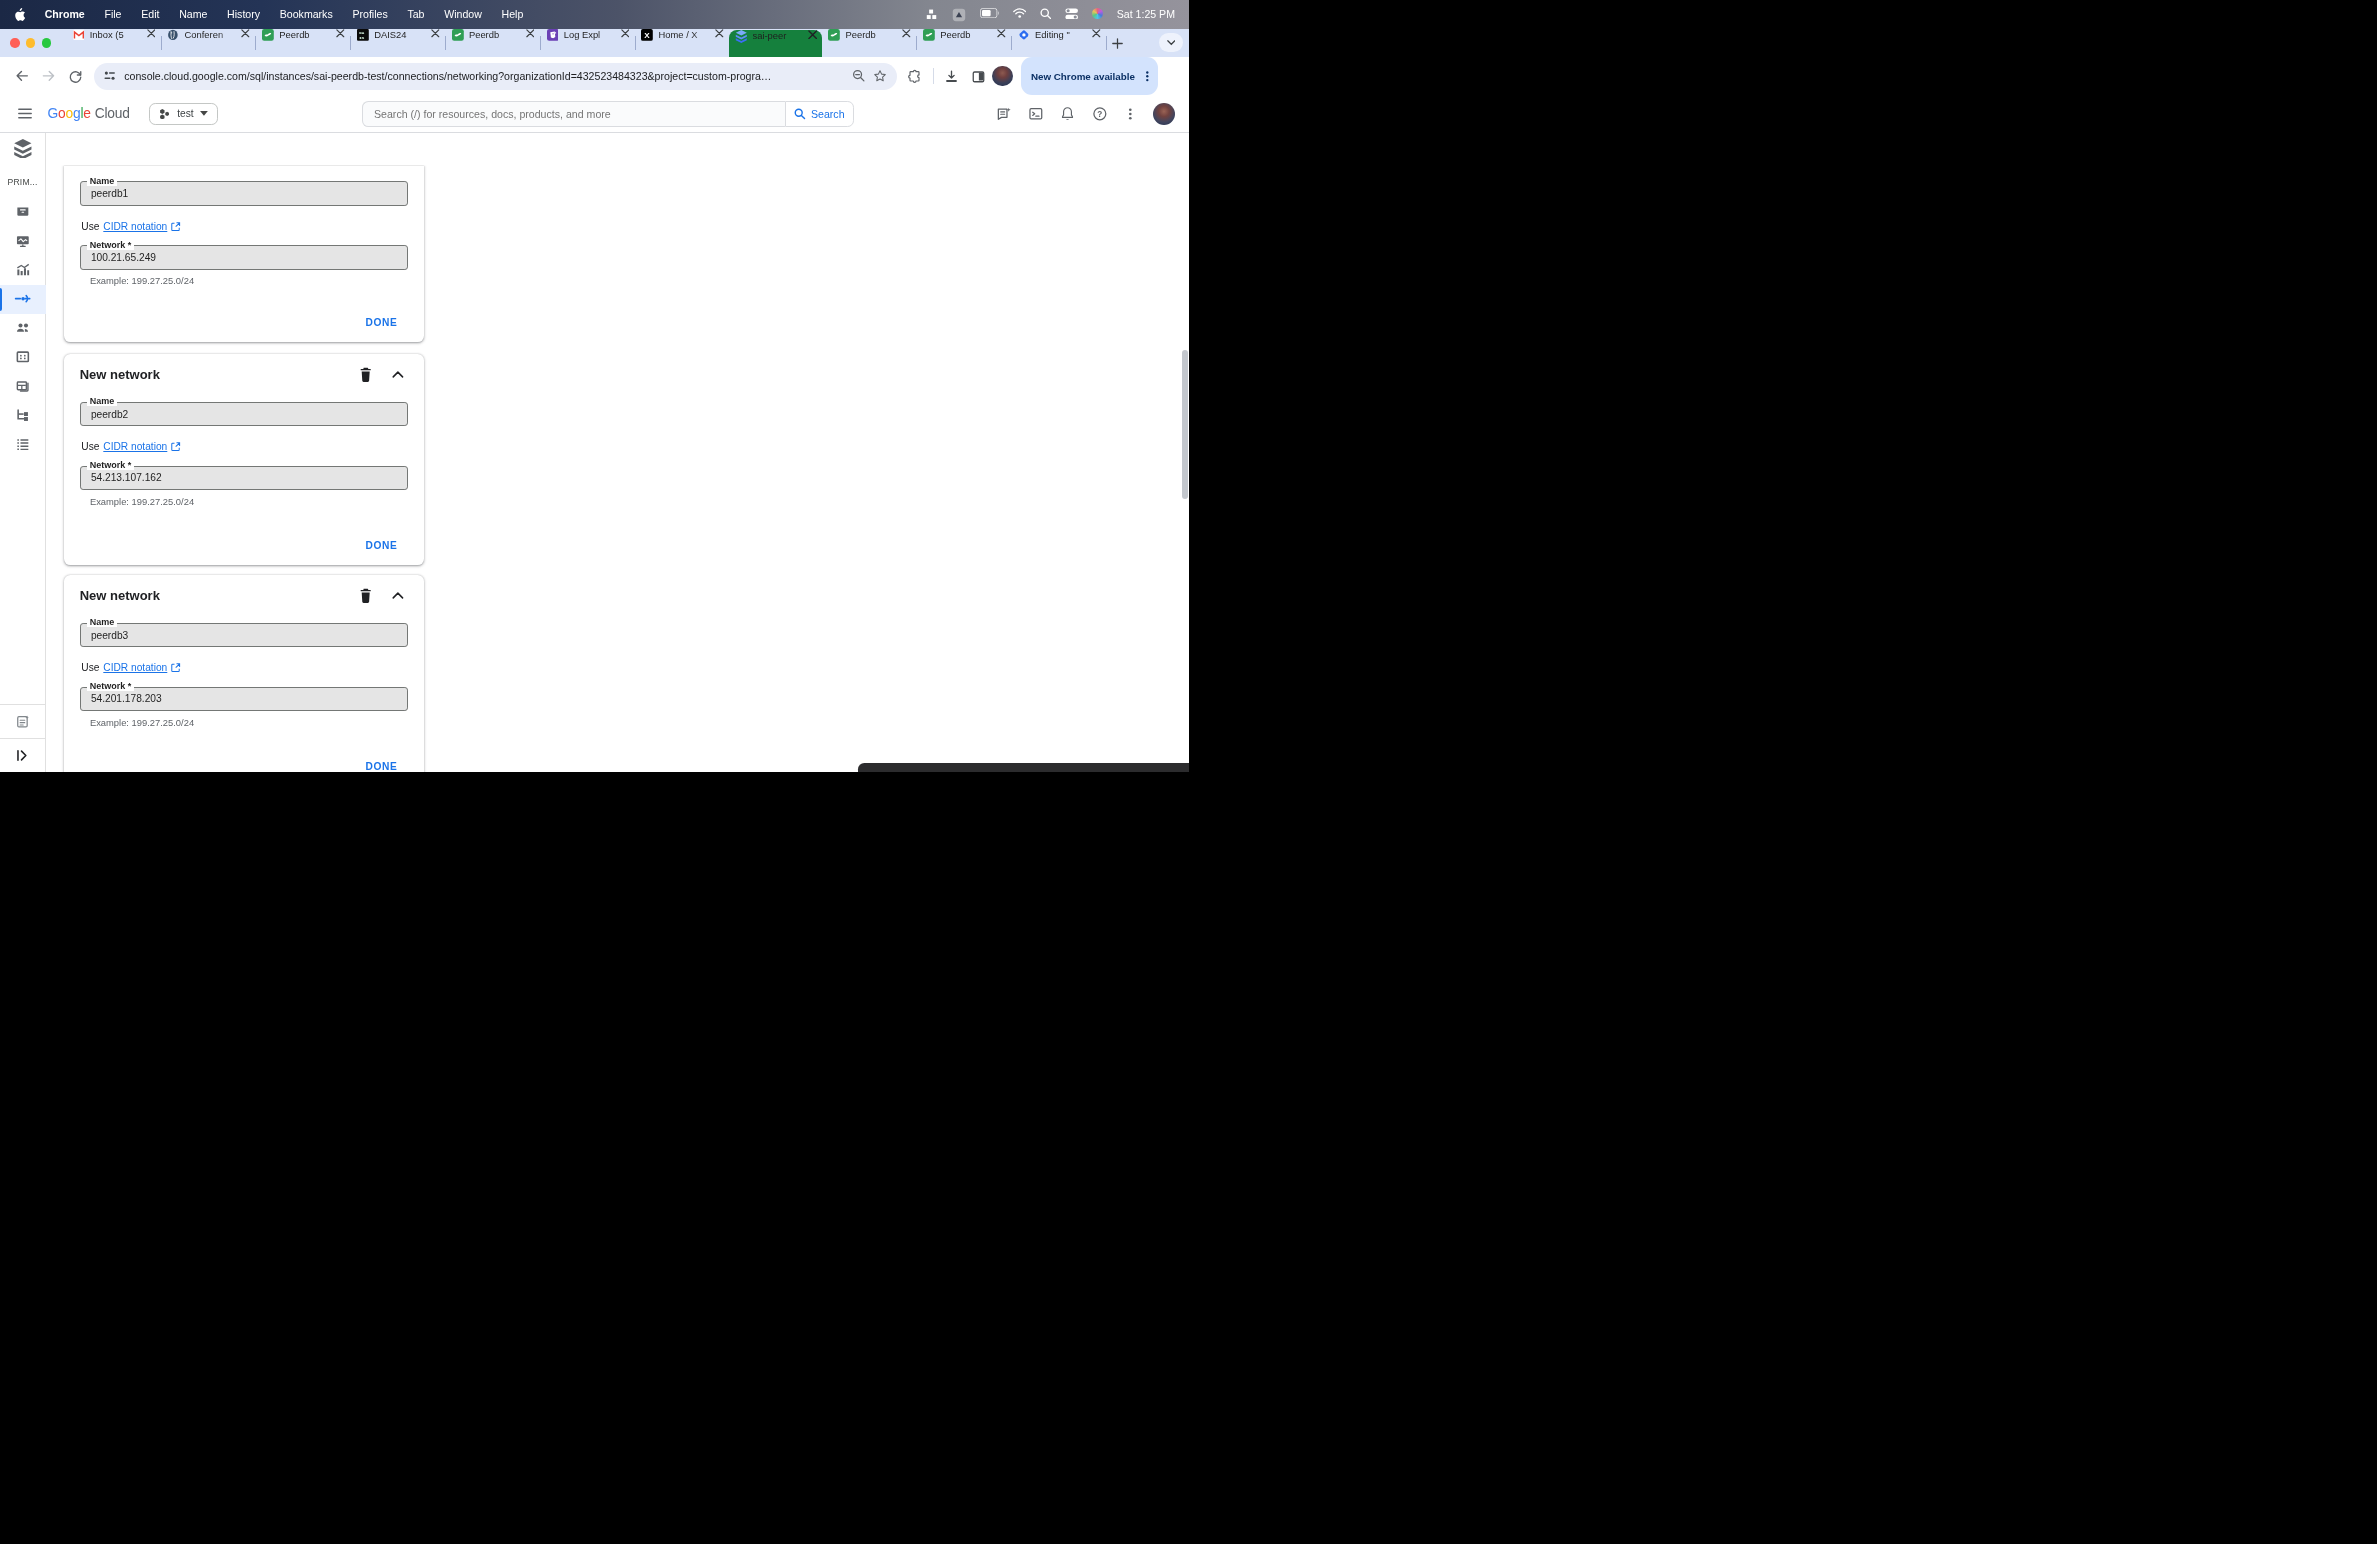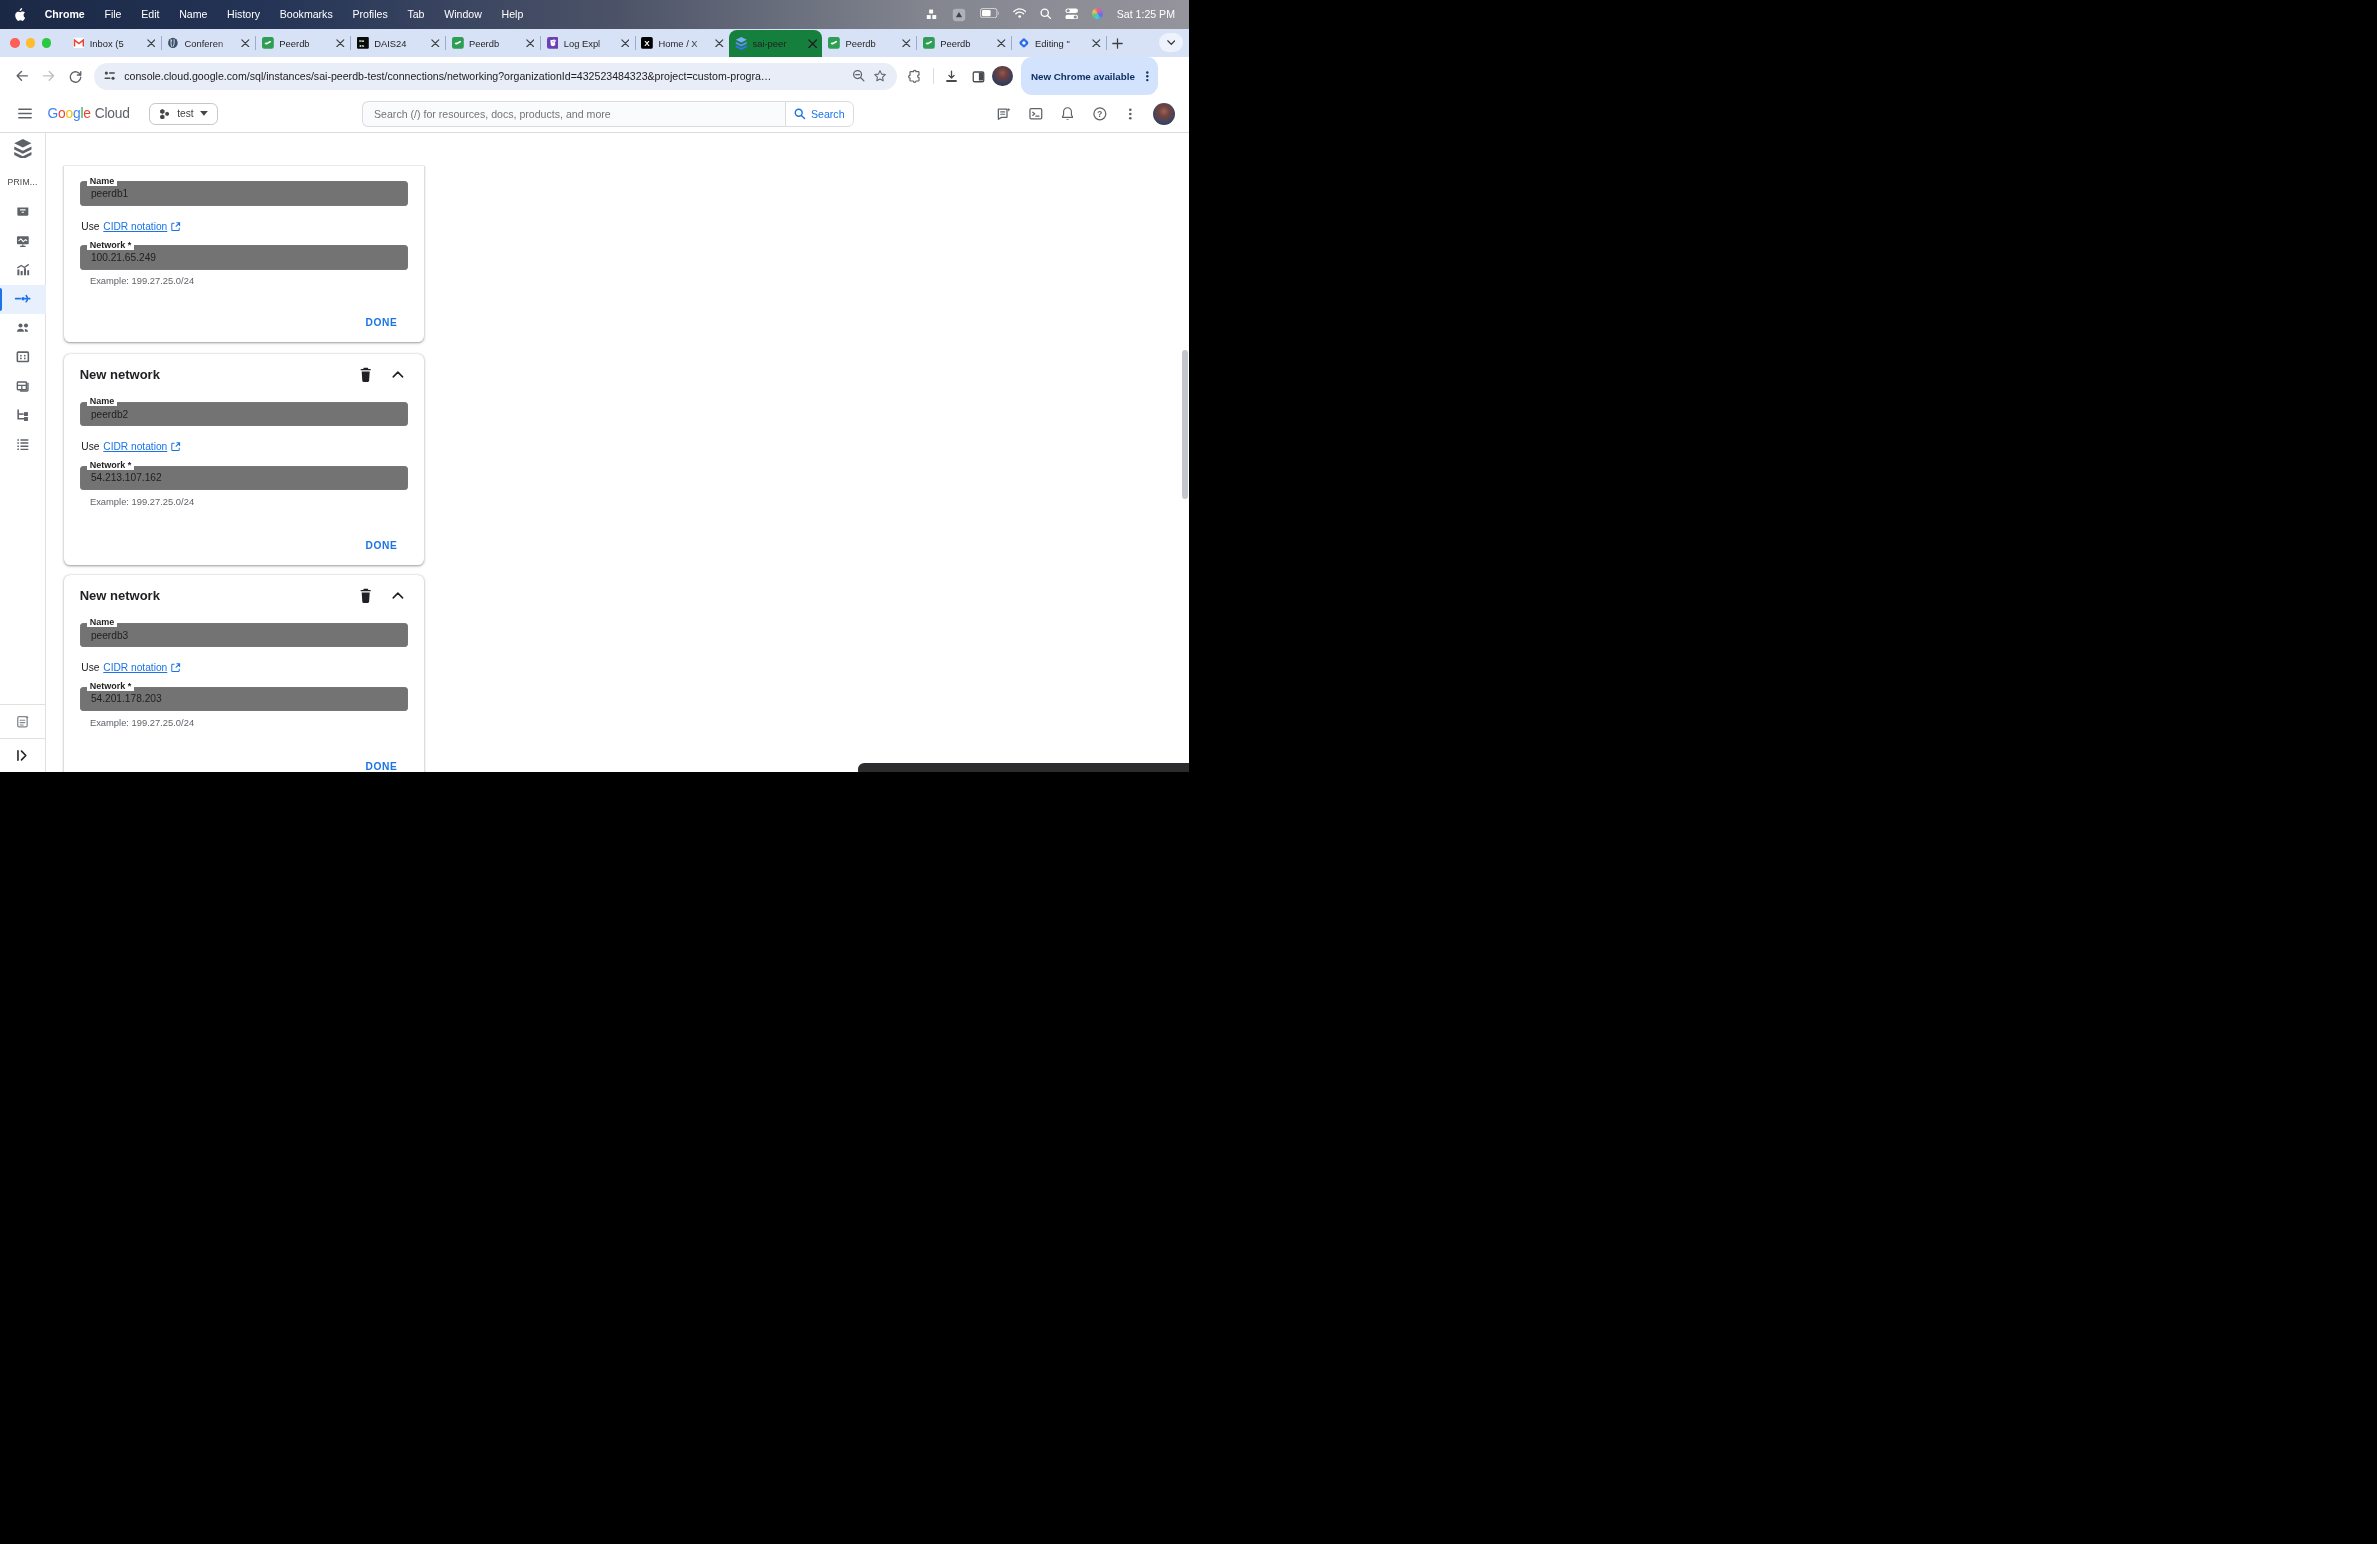--- a/index.html
+++ b/index.html
@@ -16,21 +16,21 @@
   .mb-item.app { font-weight:700; }
   .mb-right { margin-left:auto; display:flex; align-items:flex-start; gap:13.4px; }
   .mb-clock { font-size:10.6px; font-weight:500; white-space:nowrap; }
   .siri-orb { width:11.8px; height:11.8px; border-radius:50%;
     background:conic-gradient(#e4657f,#b85ce0,#4a7bd8,#4ec6e8,#57c785,#e8c35a,#e4657f); }
 
   
   .tabstrip { height:28px; background:#d8e2f7; display:flex; align-items:flex-end; padding-left:10.2px; position:relative; }
   .lights { display:flex; gap:6.3px; align-items:center; height:28px; margin-right:15.7px; }
   .light { width:9.4px; height:9.4px; border-radius:50%; }
-  .tab { width:94px; height:28px; display:flex; align-items:center; gap:5px; padding:0 5.5px; position:relative; }
+  .tab { width:94px; height:28px; display:flex; gap:5px; padding:0 5.5px; position:relative; }
   .tab.active { width:93px; height:27px; background:#15803d; border-radius:7.9px 7.9px 0 0; }
   .tab-label { flex:1; font-size:9.4px; color:#1f1f1f; white-space:nowrap; overflow:hidden;
     -webkit-mask-image:linear-gradient(90deg,#000 65%,transparent 100%);
     mask-image:linear-gradient(90deg,#000 65%,transparent 100%); }
   .tab-div { width:0.8px; height:14px; background:#9dabcd; margin-bottom:7px; align-self:flex-end; }
   .favicon { width:12.6px; height:12.6px; flex:none; display:flex; align-items:center; justify-content:center; }
   .tab-close { flex:none; display:flex; }
   .newtab-btn { width:22px; height:28px; display:flex; align-items:center; justify-content:center; }
   .strip-chevron { position:absolute; right:6.3px; bottom:4.7px; width:23.6px; height:19px; background:#eef2fc;
     border-radius:9.4px; display:flex; align-items:center; justify-content:center; }
@@ -86,21 +86,21 @@
   .card { position:absolute; left:18px; width:360px; background:#fff; border-radius:6.3px; padding:12.6px 15.7px 11px;
     box-shadow:0 0.8px 1.6px rgba(60,64,67,.32), 0 0.8px 2.4px 0.8px rgba(60,64,67,.16); display:flex; flex-direction:column; }
   .card.c1 { top:0.8px; height:176px; border-radius:0 0 6.3px 6.3px; padding-top:15.7px; }
   .card.c2 { top:189px; height:211px; }
   .card.c3 { top:410px; height:211px; }
   .card-head { display:flex; align-items:center; margin:0 0 20.4px; }
   .card-title { font-size:13px; font-weight:700; color:#202124; }
   .head-icons { margin-left:auto; display:flex; align-items:center; gap:19px; padding-right:4.7px; }
   .field { position:relative; }
   .field input { width:100%; height:24.4px; border:0.8px solid #747775; border-radius:3.1px; padding:0 10.2px;
-    font-size:10.2px; color:#1f1f1f; font-family:"Liberation Sans",sans-serif; background:#737373; outline:none; }
+    font-size:10.2px; color:#1f1f1f; font-family:"Liberation Sans",sans-serif; background:#e5e5e5; outline:none; }
   .field label { position:absolute; top:-5.5px; left:7px; background:#fff; padding:0 3.1px; font-size:9px;
     font-weight:700; color:#1f1f1f; }
   .cidr-row { margin:15px 1.6px 13.4px; font-size:10.2px; color:#202124; display:flex; align-items:center; gap:3.9px; }
   .cidr-link { color:#1a73e8; text-decoration:underline; }
   .example { margin:5.5px 0 0 10.2px; font-size:9.4px; color:#5f6368; }
   .done-row { margin-top:auto; text-align:right; padding:0 11px 1.6px 0; }
   .done-btn { font-size:10.2px; font-weight:700; color:#1a73e8; letter-spacing:0.6px; }
 
   .dockbar { position:absolute; left:858px; top:763px; width:338px; height:15.7px; background:#2c2c2e;
     border-radius:6.3px 0 0 0; }

